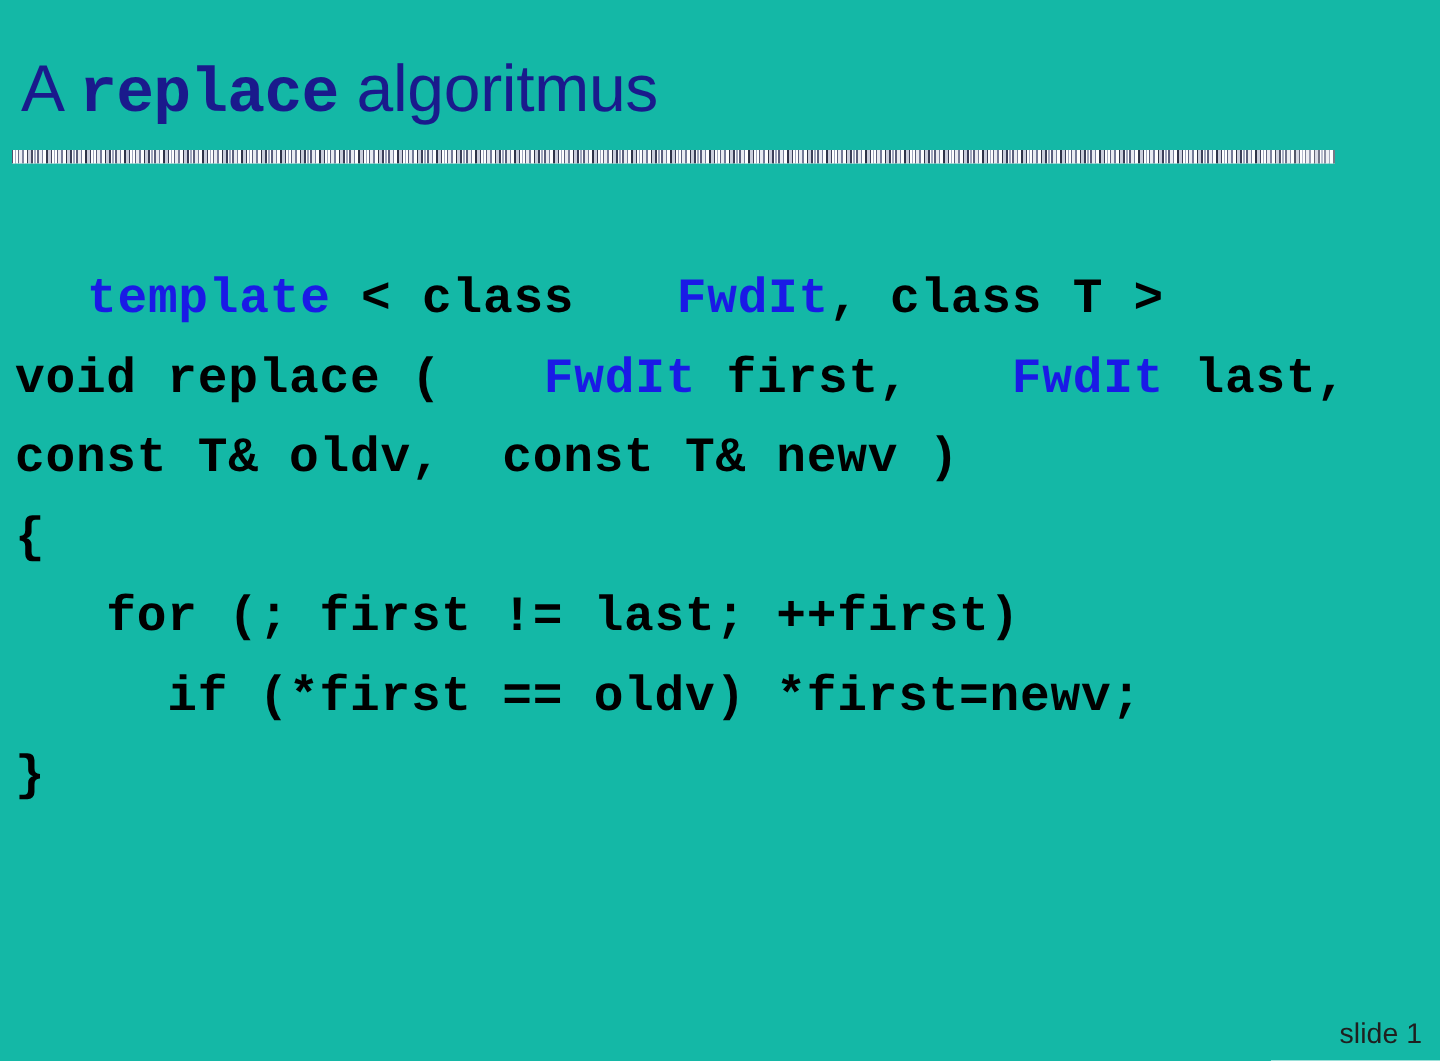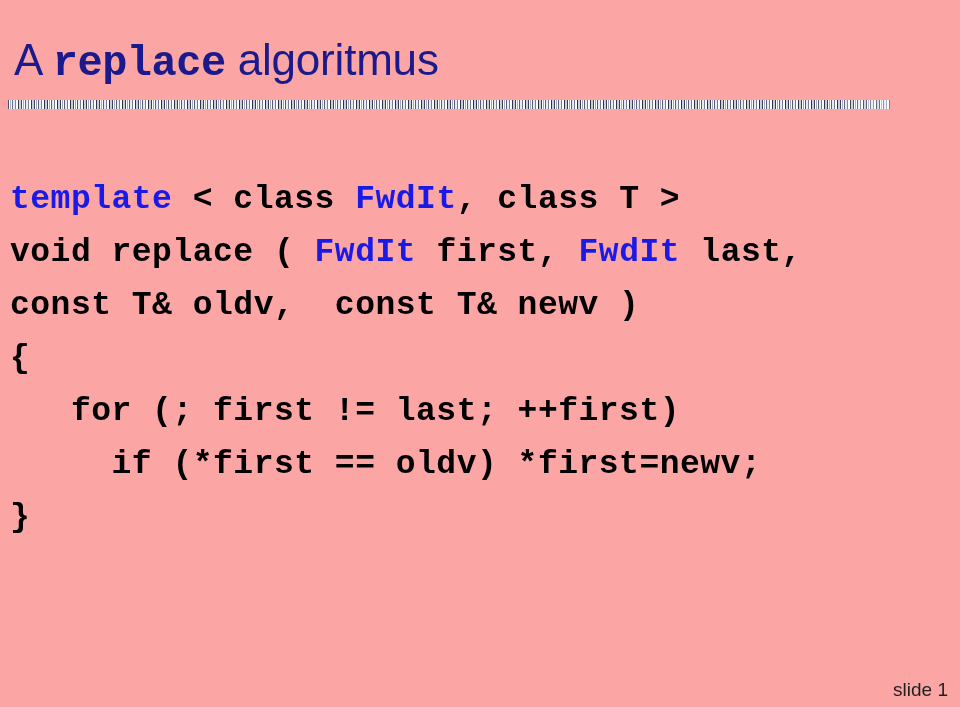--- a/index.html
+++ b/index.html
@@ -12,21 +12,21 @@
     height: 707px;
     position: relative;
     overflow: hidden;
     font-family: "Liberation Sans", sans-serif;
     -webkit-font-smoothing: antialiased;
   }
 
   .slide {
     position: absolute;
     inset: 0;
-    background: #fca5a5;
+    background: #14b8a6;
   }
 
   
   .title {
     position: absolute;
     left: 14px;
     top: 4px;
     white-space: nowrap;
     color: #1a1a8c;
     font-size: 44px;
@@ -102,21 +102,21 @@
     font-size: 33px;
     line-height: 53px;
     color: #000000;
     white-space: pre;
     letter-spacing: 0.5px;
   }
   .code .line {
     display: block;
     height: 53px;
   }
-  .kw-blue { color: #1a1ae6; }
+  .kw-blue { color: #1a1ae6; margin-left: 48px; }
   .kw-black { color: #000000; text-align: right; }
 
   
   .slide-number {
     position: absolute;
     right: 12px;
     bottom: 5px;
     font-family: "Liberation Sans", sans-serif;
     font-size: 19px;
     line-height: 24px;

